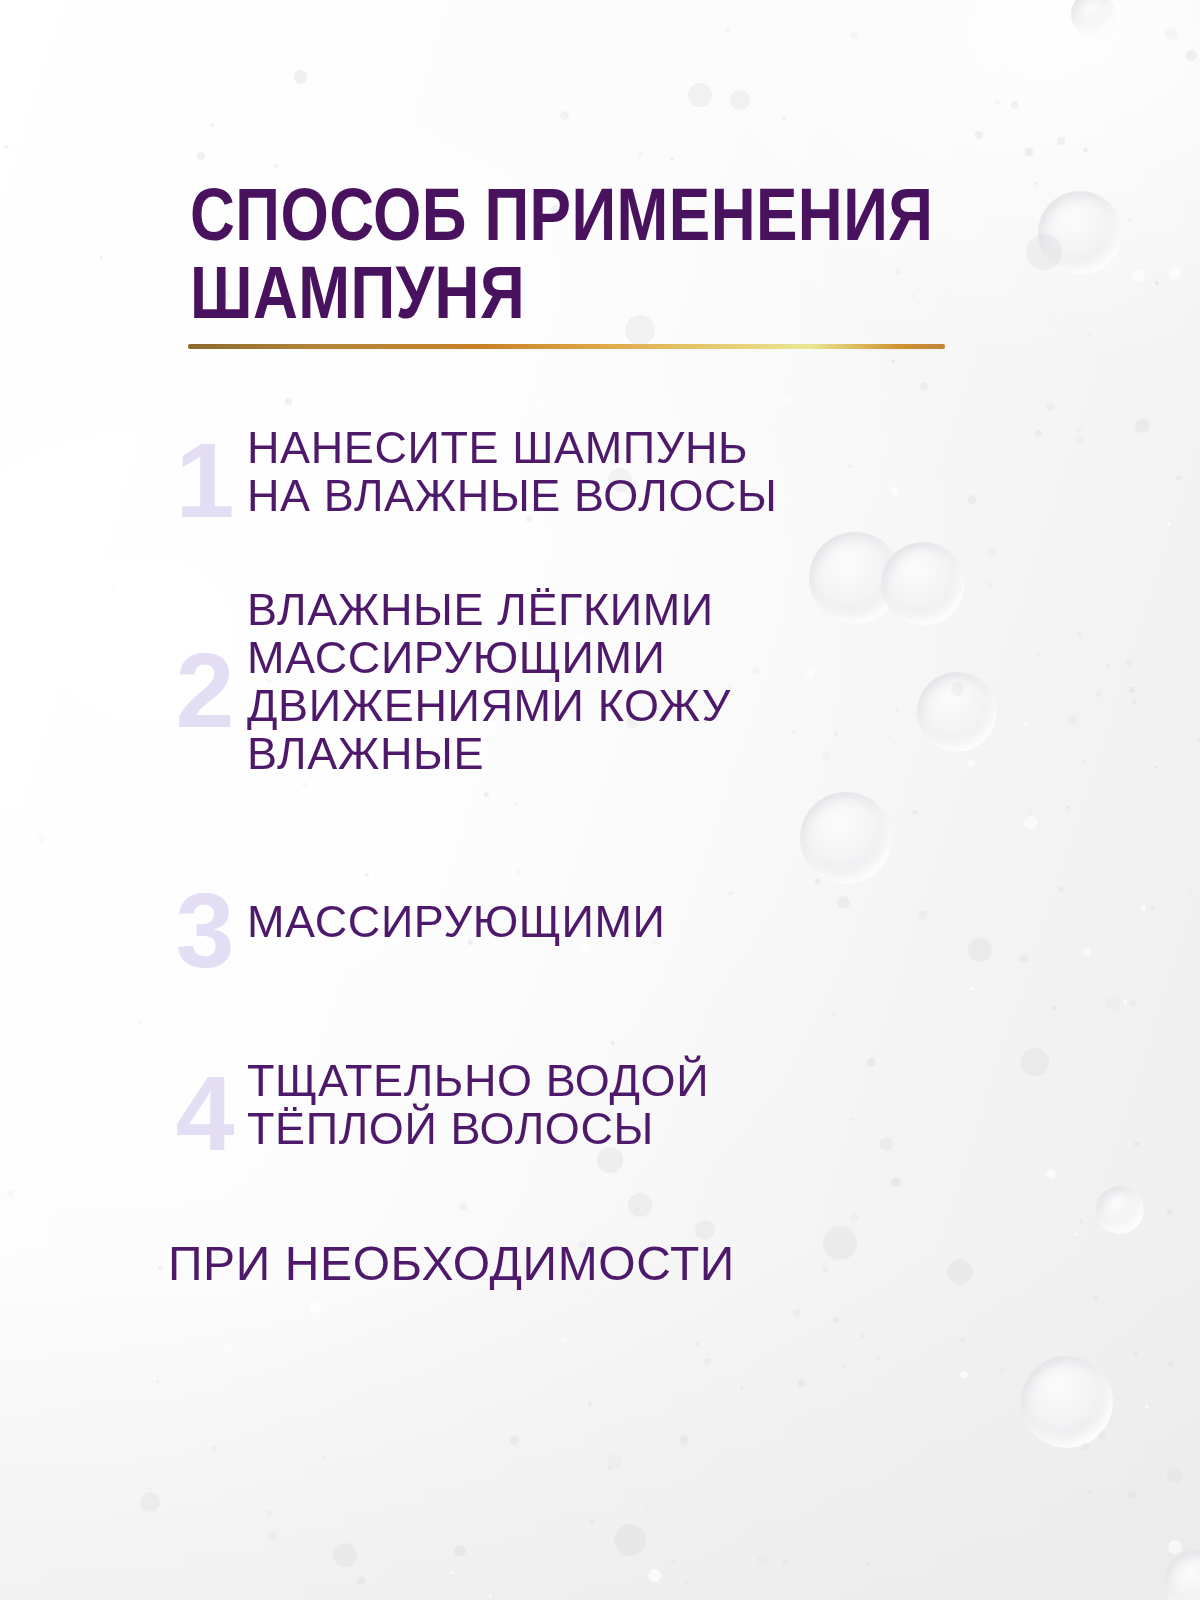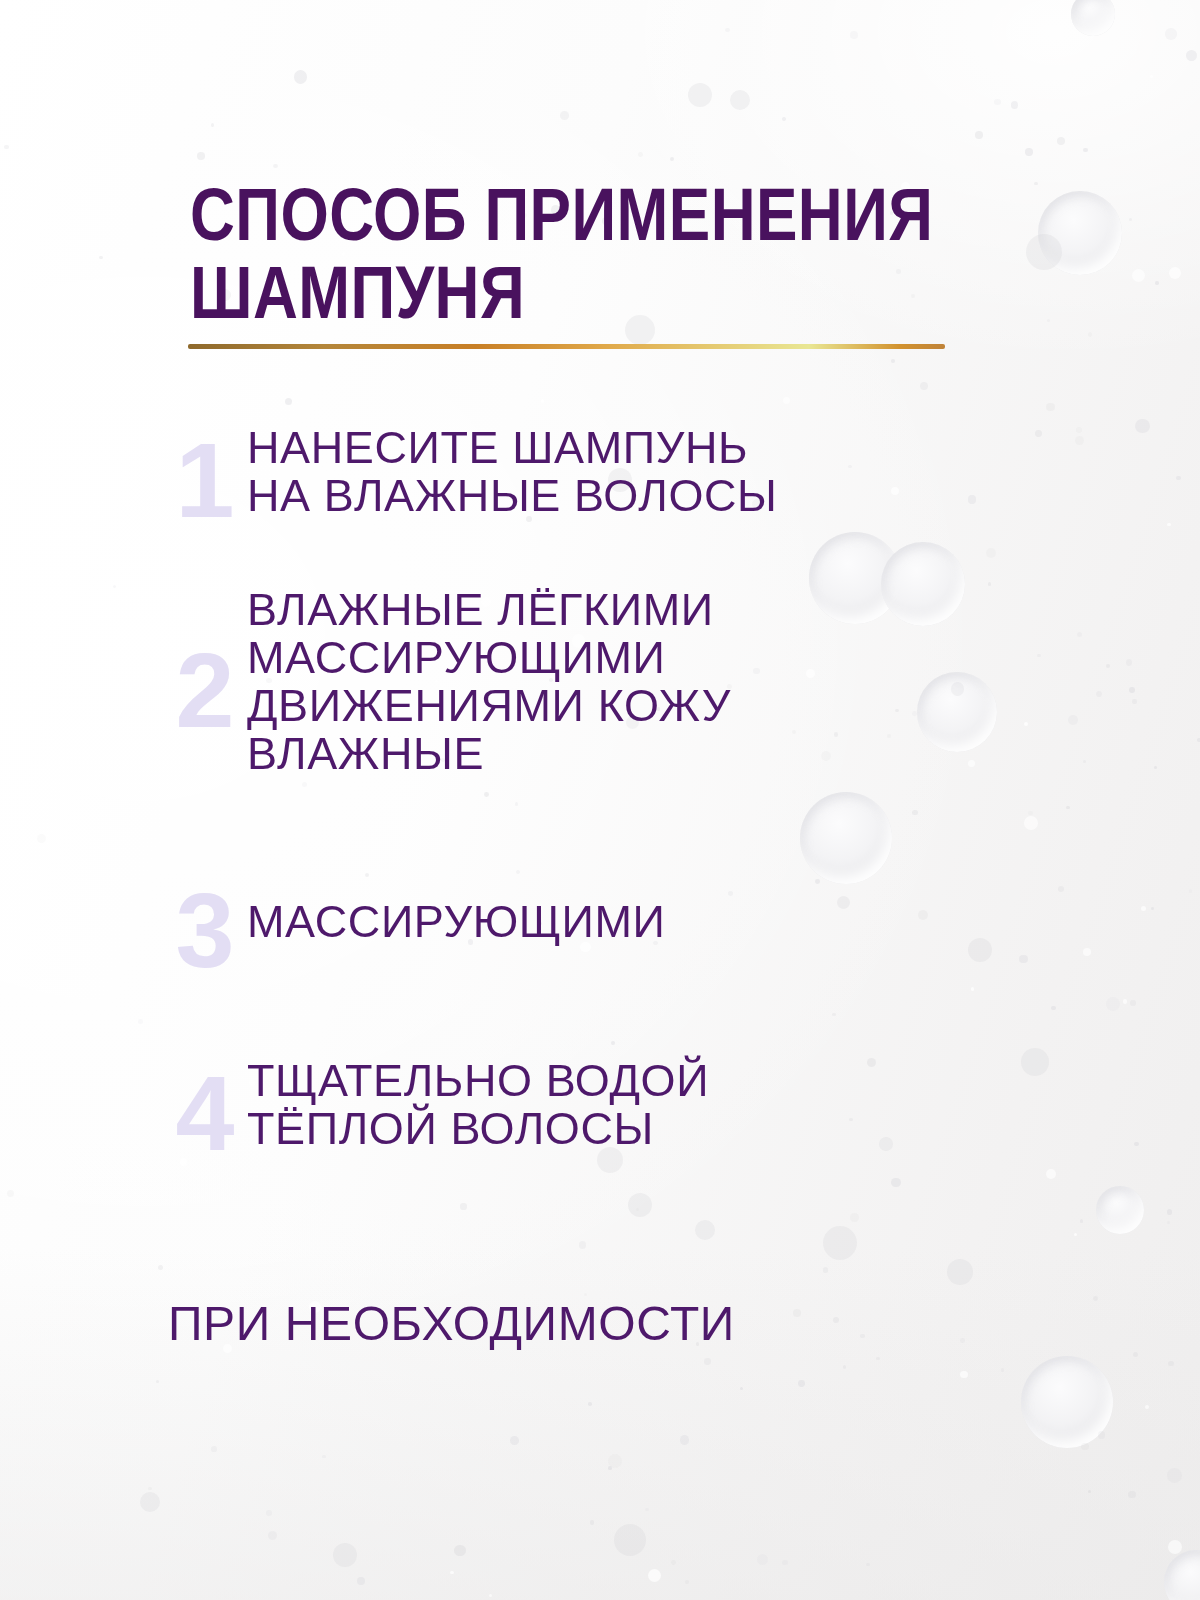--- a/index.html
+++ b/index.html
@@ -65,21 +65,21 @@
     font-size:45px;line-height:48px;
     letter-spacing:0.6px;
     white-space:nowrap;
   }
   .s1{top:419px;min-height:96px;}
   .s2{top:586px;min-height:192px;}
   .s3{top:869px;min-height:96px;}
   .s4{top:1052px;min-height:96px;}
 
   .footer-note{
-    position:absolute;left:168px;top:1298px;
+    position:absolute;left:168px;top:1238px;
     color:var(--step_text,#4e196b);
     font-size:48px;line-height:52px;
     letter-spacing:0.6px;
     white-space:nowrap;
   }
   .footer-note div{display:block;}
 </style>
 </head>
 <body>
 

